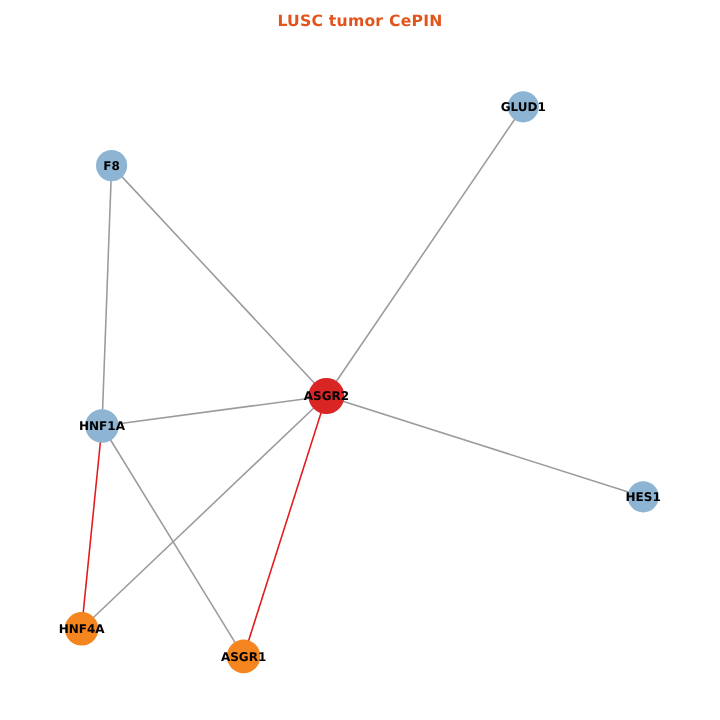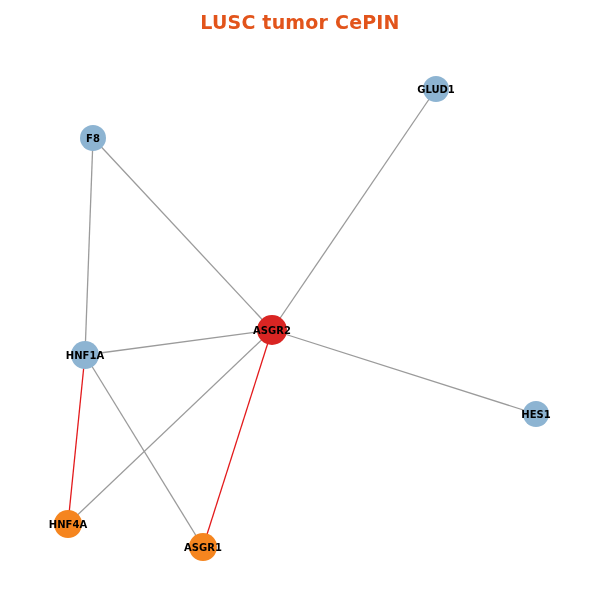--- a/index.html
+++ b/index.html
@@ -14,21 +14,21 @@
     height: 600px;
     background: #ffffff;
     overflow: hidden;
   }
   .plot-title {
     position: absolute;
     top: 11px;
     left: 0;
     width: 100%;
     text-align: center;
-    font-size: 19px;
+    font-size: 13px;
     font-weight: bold;
     letter-spacing: 0.2px;
   }
   svg.graph {
     position: absolute;
     top: 0;
     left: 0;
   }
   .node-label {
     font-family: "DejaVu Sans", sans-serif;

